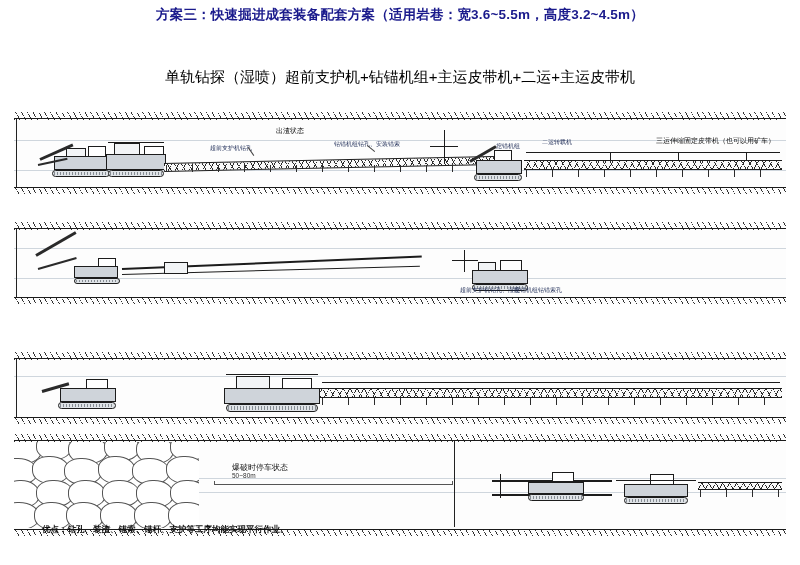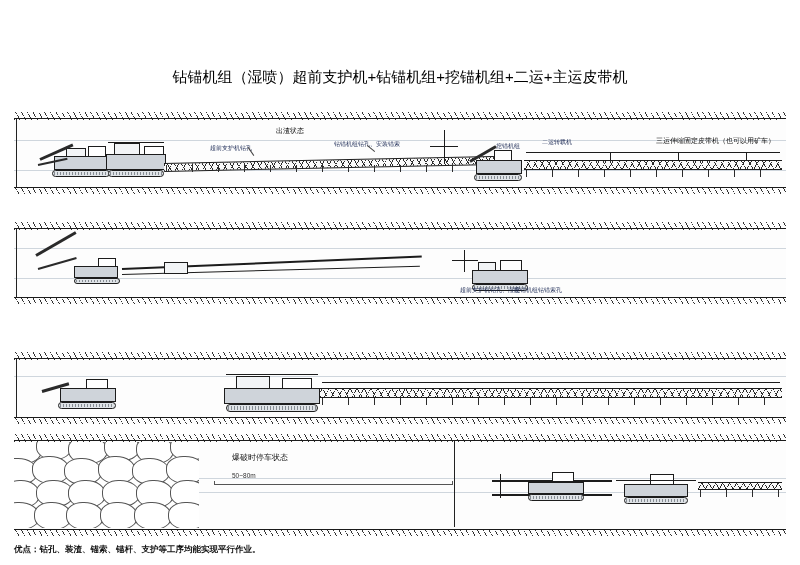--- a/index.html
+++ b/index.html
@@ -96,21 +96,21 @@
   .note {
     position: absolute;
     left: 14px;
     font-size: 8.5px;
     font-weight: bold;
     color: #111;
     white-space: nowrap;
   }
   .note-1 { top: 202px; }
   .note-2 { top: 314px; }
-  .note-4 { top: 544px; }
+  .note-4 { top: 524px; margin-left: 28px; }
 
   
   .lbl {
     position: absolute;
     font-size: 7px;
     color: #111;
     white-space: nowrap;
   }
   .lbl.small { font-size: 6px; color: #1c2a55; }
 
@@ -218,21 +218,22 @@
     position: absolute;
     border-left: 1px solid #222;
     width: 0;
   }
 </style>
 </head>
 <body>
 
 <div class="page">
 
-  <div class="title-2">钻锚机组（湿喷）超前支护机+钻锚机组+挖锚机组+二运+主运皮带机</div>
+  <div class="title-1">方案三：快速掘进成套装备配套方案（适用岩巷：宽3.6~5.5m，高度3.2~4.5m）</div>
+  <div class="title-2">单轨钻探（湿喷）超前支护机+钻锚机组+主运皮带机+二运+主运皮带机</div>
 
   <div class="scene scene-1">
     <div class="tunnel-edge top">
       <div class="hatch"></div>
       <div class="tunnel-line"></div>
     </div>
     <div class="tunnel-edge bot">
       <div class="tunnel-line"></div>
       <div class="hatch" style="top:2px"></div>
     </div>
@@ -400,21 +401,21 @@
       <div class="rockcell" style="left:86px; top:60px; width:36px; height:26px;"></div>
       <div class="rockcell" style="left:120px; top:60px; width:36px; height:26px;"></div>
       <div class="rockcell" style="left:154px; top:60px; width:38px; height:26px;"></div>
     </div>
 
     <div class="dim-line" style="left:200px; top:50px; width:238px;"></div>
     <div class="dim-tick" style="left:200px; top:47px;"></div>
     <div class="dim-tick" style="left:438px; top:47px;"></div>
     <div class="dim" style="left:218px; top:38px;">50~80m</div>
 
-    <div class="lbl" style="left:218px; top:18px; font-size:8px;">爆破时停车状态</div>
+    <div class="lbl" style="left:218px; top:28px; font-size:8px;">爆破时停车状态</div>
 
     <div class="vline-strong" style="left:440px; top:7px; height:86px;"></div>
 
     <div class="mach" style="left:478px; top:34px;">
       <div class="bar" style="left:0; top:12px; width:120px; height:2px;"></div>
       <div class="bar" style="left:0; top:26px; width:120px; height:2px;"></div>
       <div class="box dark" style="left:36px; top:14px; width:56px; height:12px;"></div>
       <div class="box white" style="left:60px; top:4px; width:22px; height:10px;"></div>
       <div class="track" style="left:36px; top:26px; width:56px; height:7px;"></div>
       <div class="thin-v" style="left:8px; top:6px; height:24px;"></div>

